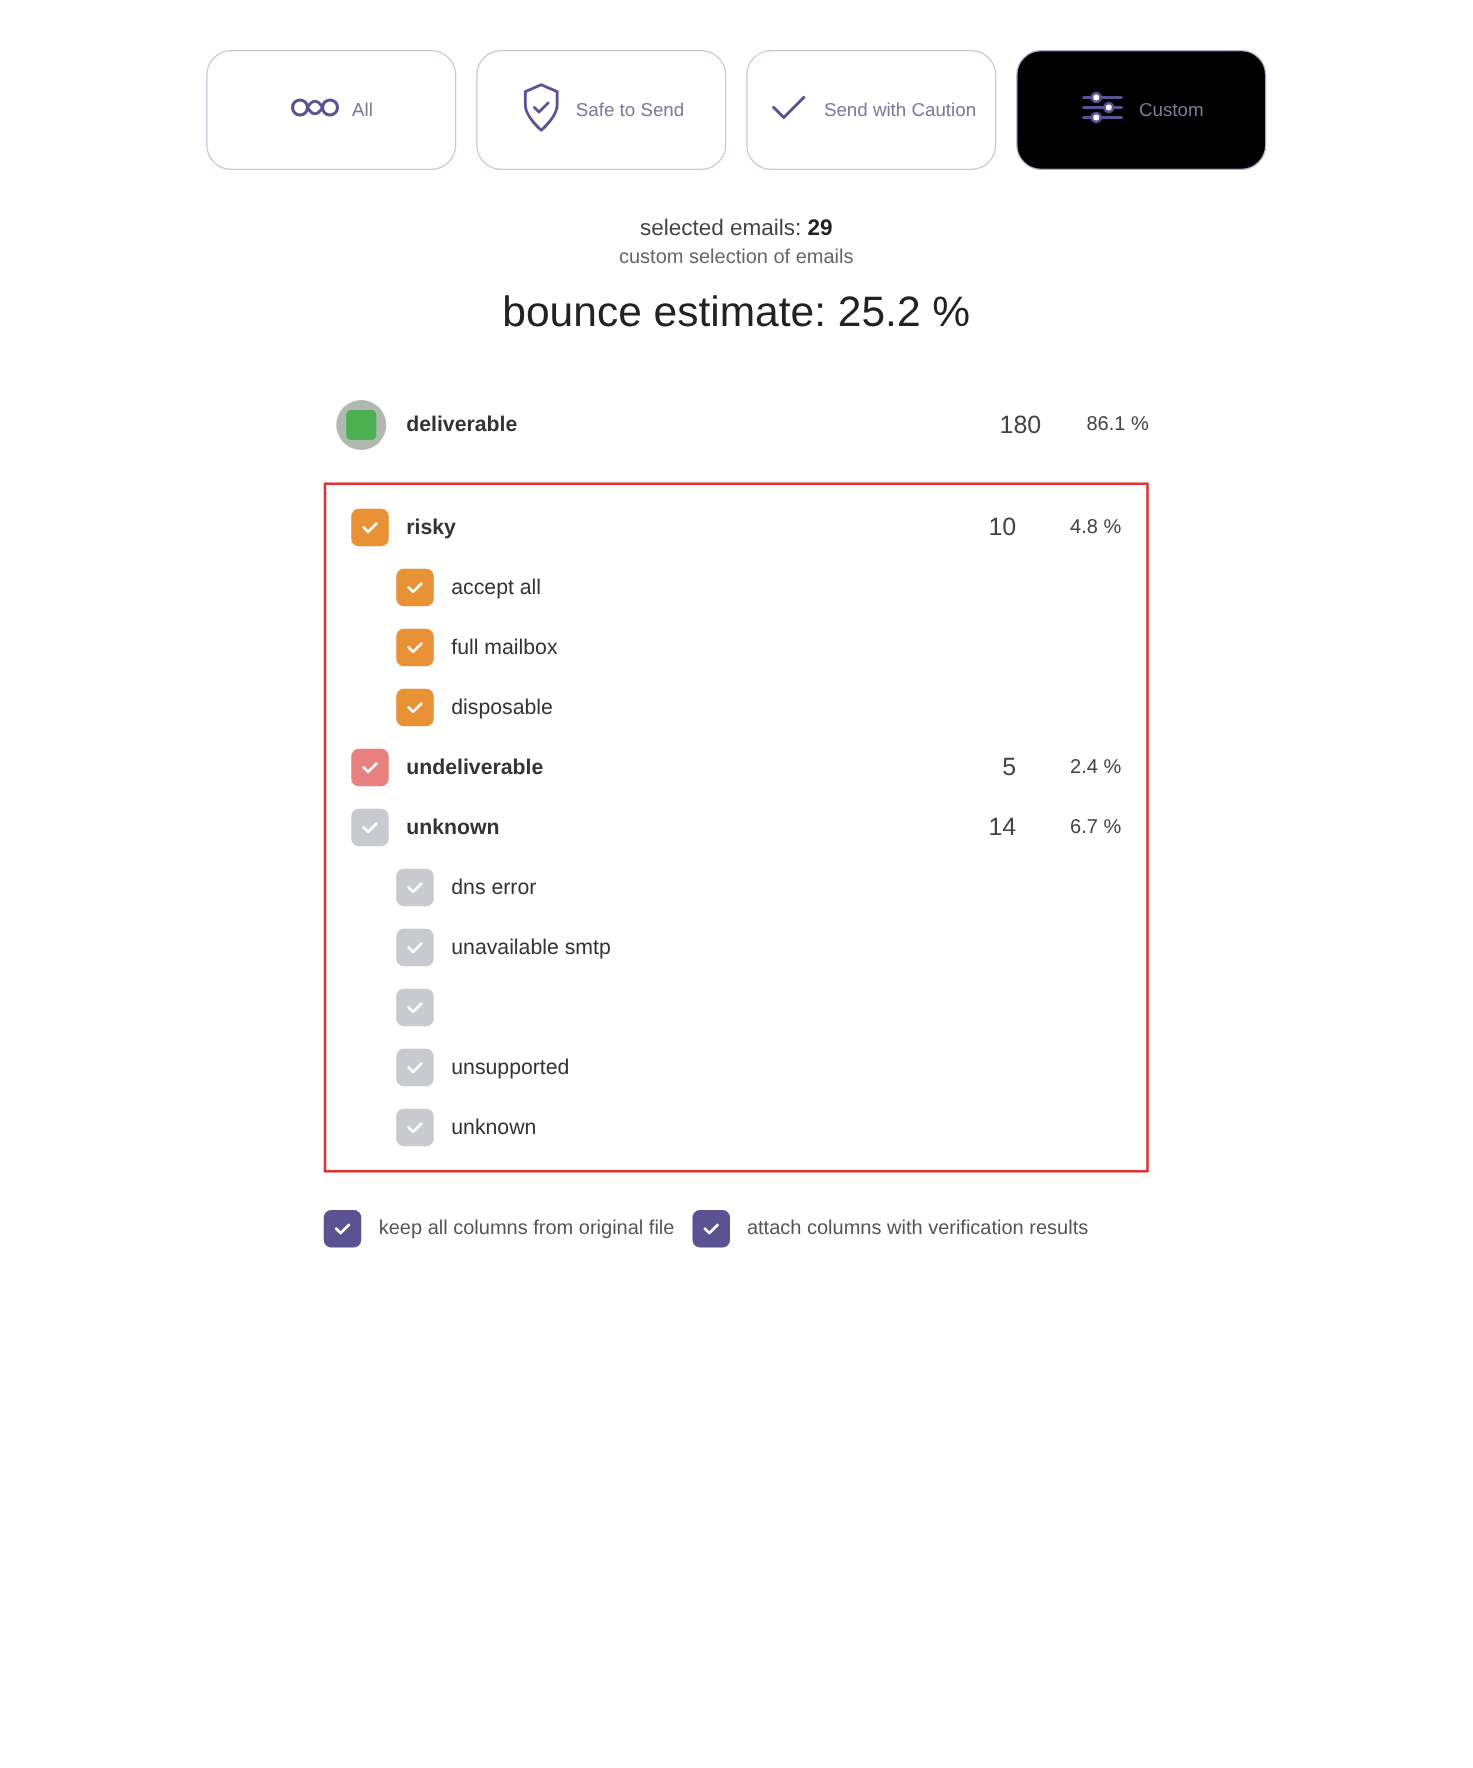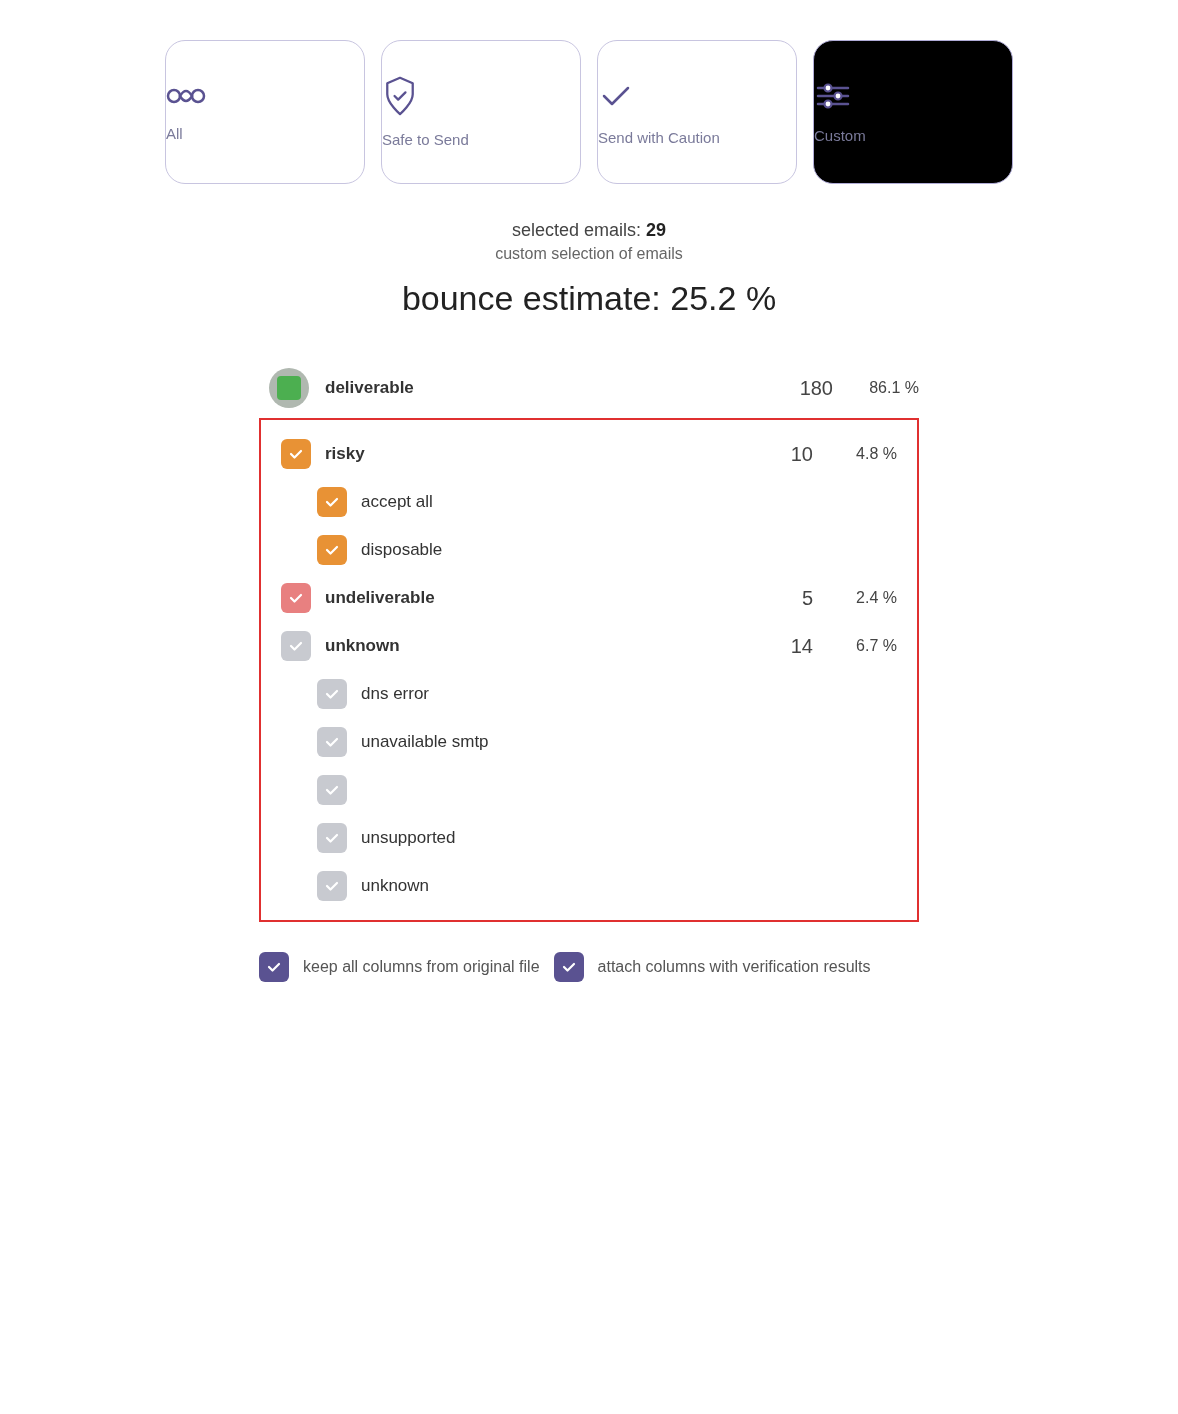--- a/index.html
+++ b/index.html
@@ -17,24 +17,24 @@
 
     
     .filter-row {
       display: flex;
       gap: 16px;
       margin-bottom: 36px;
       margin-top: 10px;
     }
     .filter-btn {
       display: flex;
-      flex-direction: column;
+      align-items: center;
       justify-content: center;
       width: 200px;
-      height: 144px;
+      height: 96px;
       border-radius: 20px;
       border: 1.5px solid #c8c5e0;
       background: #ffffff;
       cursor: pointer;
       gap: 10px;
       transition: background 0.2s;
     }
     .filter-btn.active {
       background: #000000;
       border-color: #b0acd6;
@@ -82,21 +82,21 @@
     
     .list-container {
       width: 660px;
       position: relative;
     }
 
     
     .deliverable-row {
       display: flex;
       align-items: center;
-      padding: 10px 0 10px 0;
+      padding: 10px 0 26px 0;
       gap: 16px;
     }
     .green-circle {
       width: 40px;
       height: 40px;
       border-radius: 50%;
       background: #b0b8b0;
       display: flex;
       align-items: center;
       justify-content: center;
@@ -275,20 +275,28 @@
           </svg>
         </div>
         <span class="row-label">accept all</span>
       </div>
       <div class="check-row sub">
         <div class="cb orange">
           <svg width="16" height="16" viewBox="0 0 16 16" fill="none">
             <path d="M3 8L6.5 11.5L13 5" stroke="white" stroke-width="2.2" stroke-linecap="round" stroke-linejoin="round"></path>
           </svg>
         </div>
+        <span class="row-label">full mailbox</span>
+      </div>
+      <div class="check-row sub">
+        <div class="cb orange">
+          <svg width="16" height="16" viewBox="0 0 16 16" fill="none">
+            <path d="M3 8L6.5 11.5L13 5" stroke="white" stroke-width="2.2" stroke-linecap="round" stroke-linejoin="round"></path>
+          </svg>
+        </div>
         <span class="row-label">disposable</span>
       </div>
       <div class="check-row">
         <div class="cb red-pink">
           <svg width="16" height="16" viewBox="0 0 16 16" fill="none">
             <path d="M3 8L6.5 11.5L13 5" stroke="white" stroke-width="2.2" stroke-linecap="round" stroke-linejoin="round"></path>
           </svg>
         </div>
         <span class="row-label bold">undeliverable</span>
         <span class="row-count">5</span>

